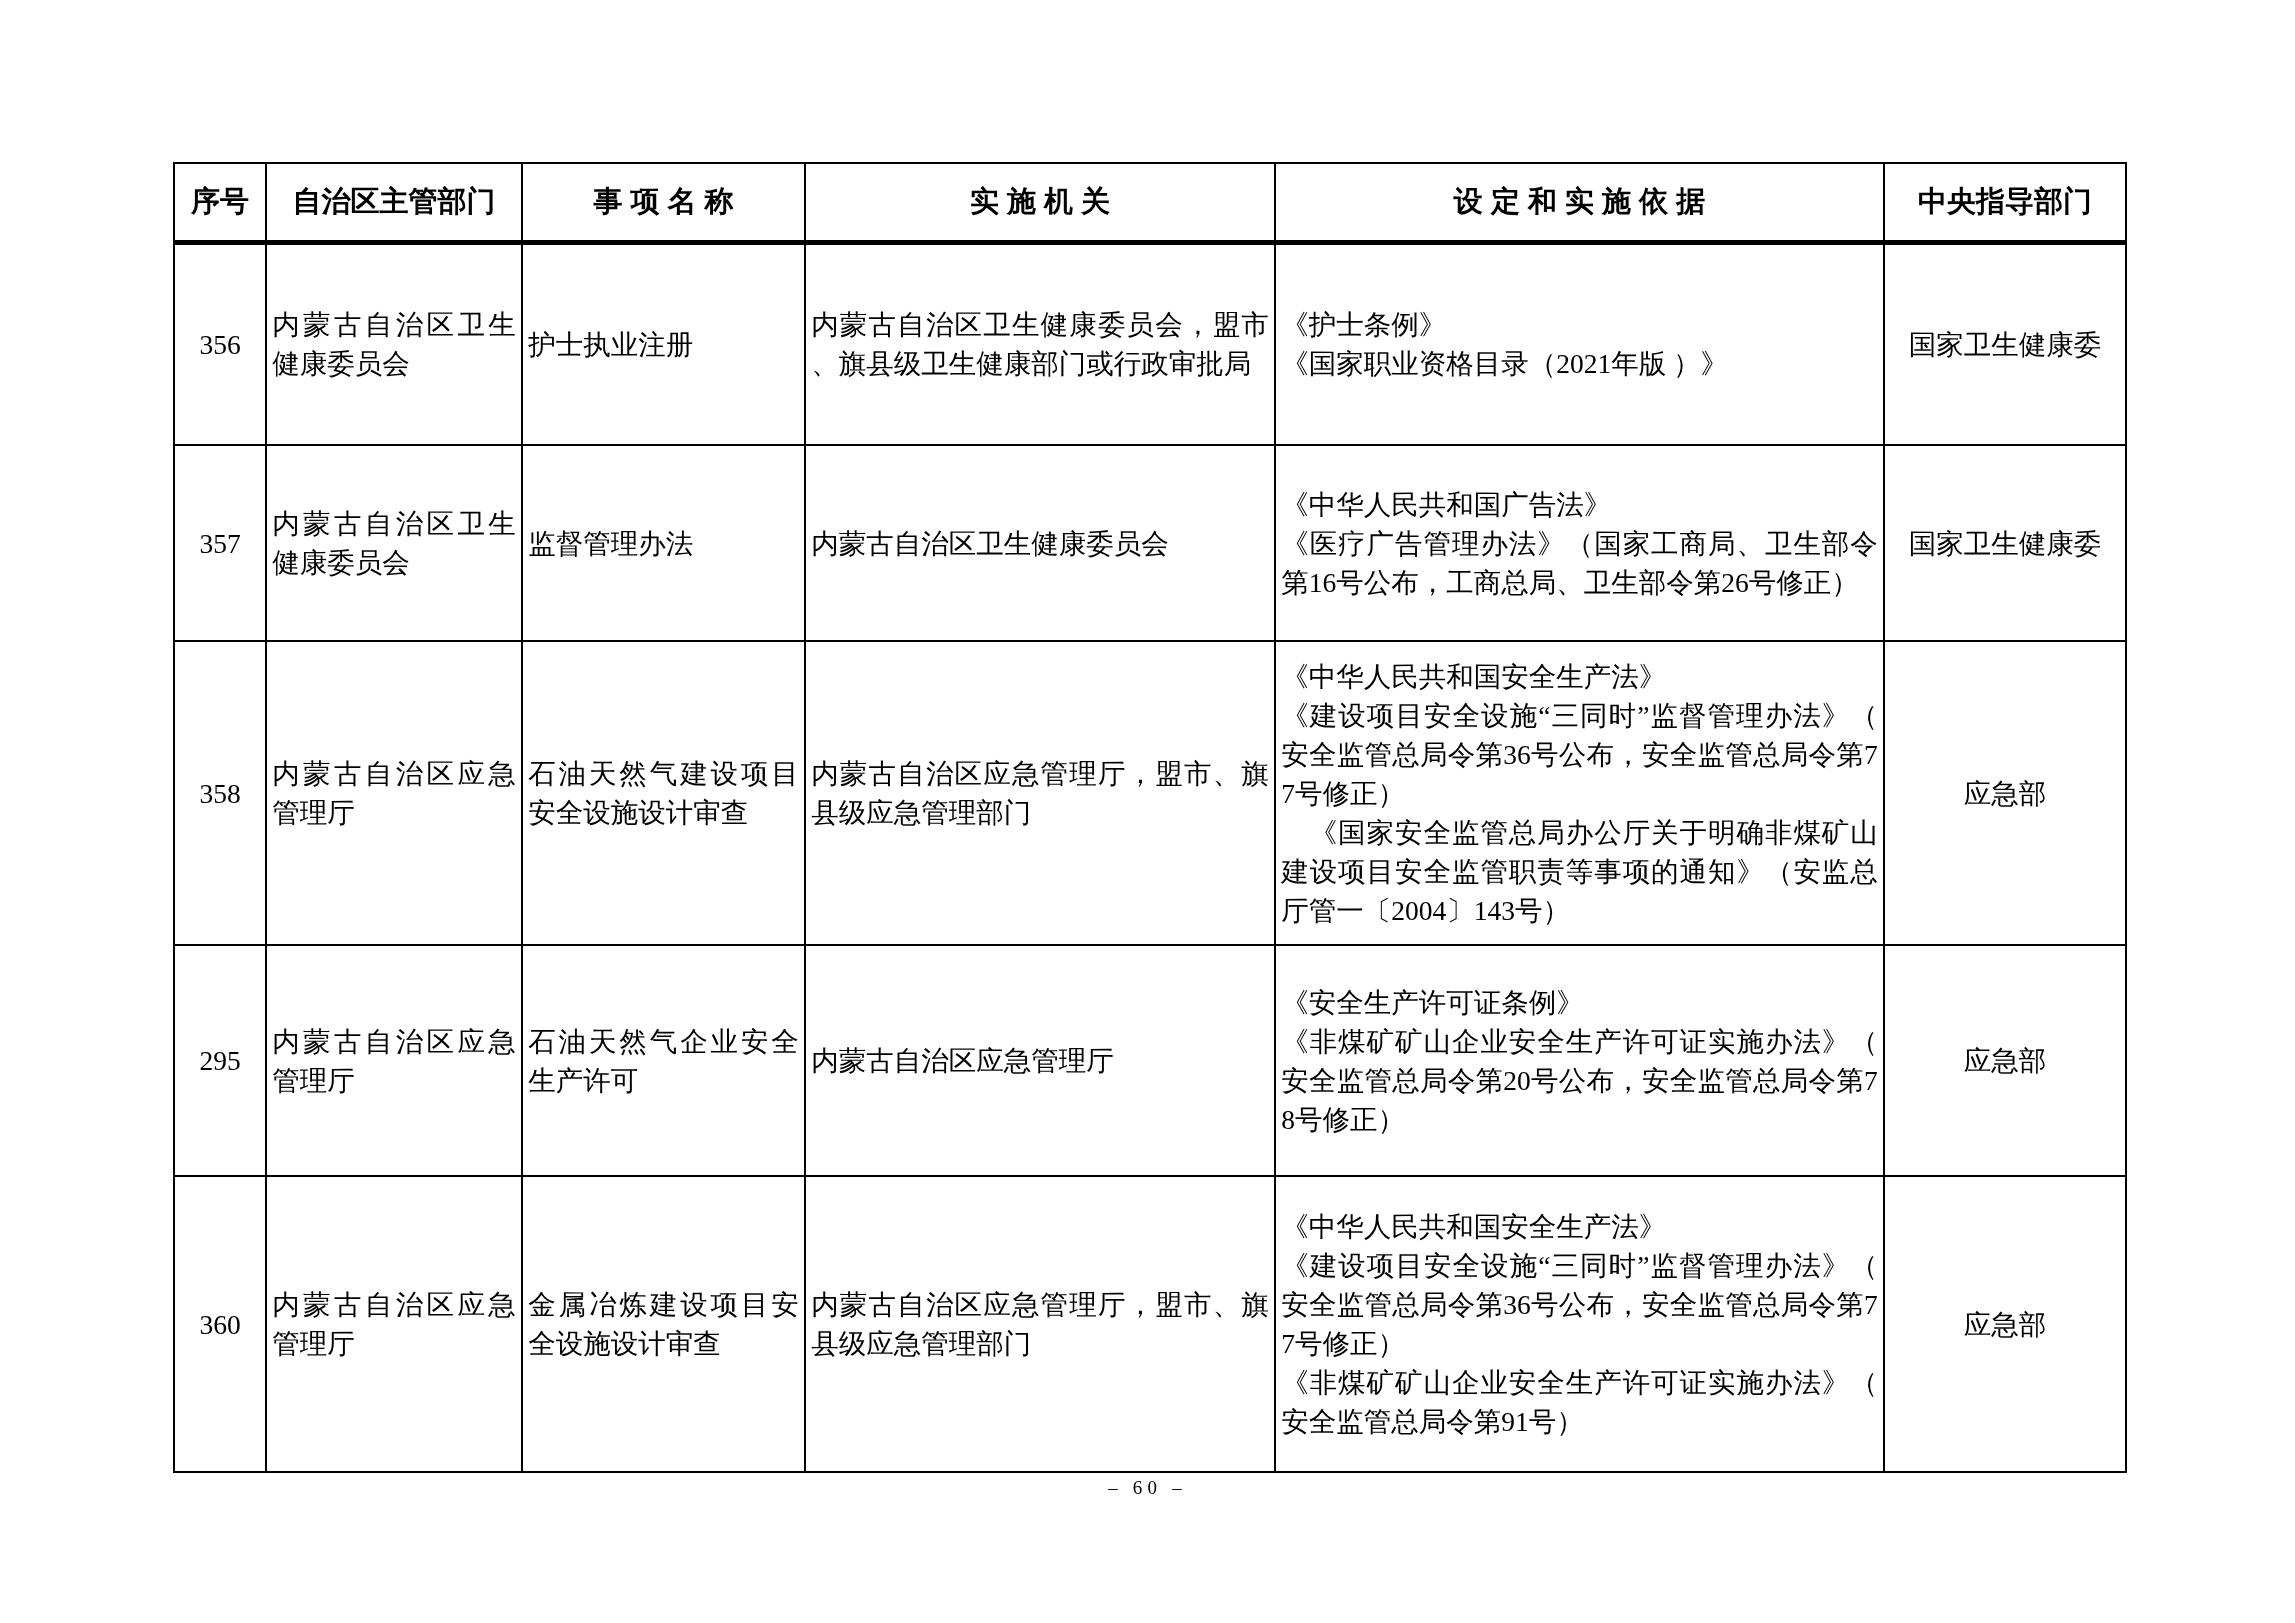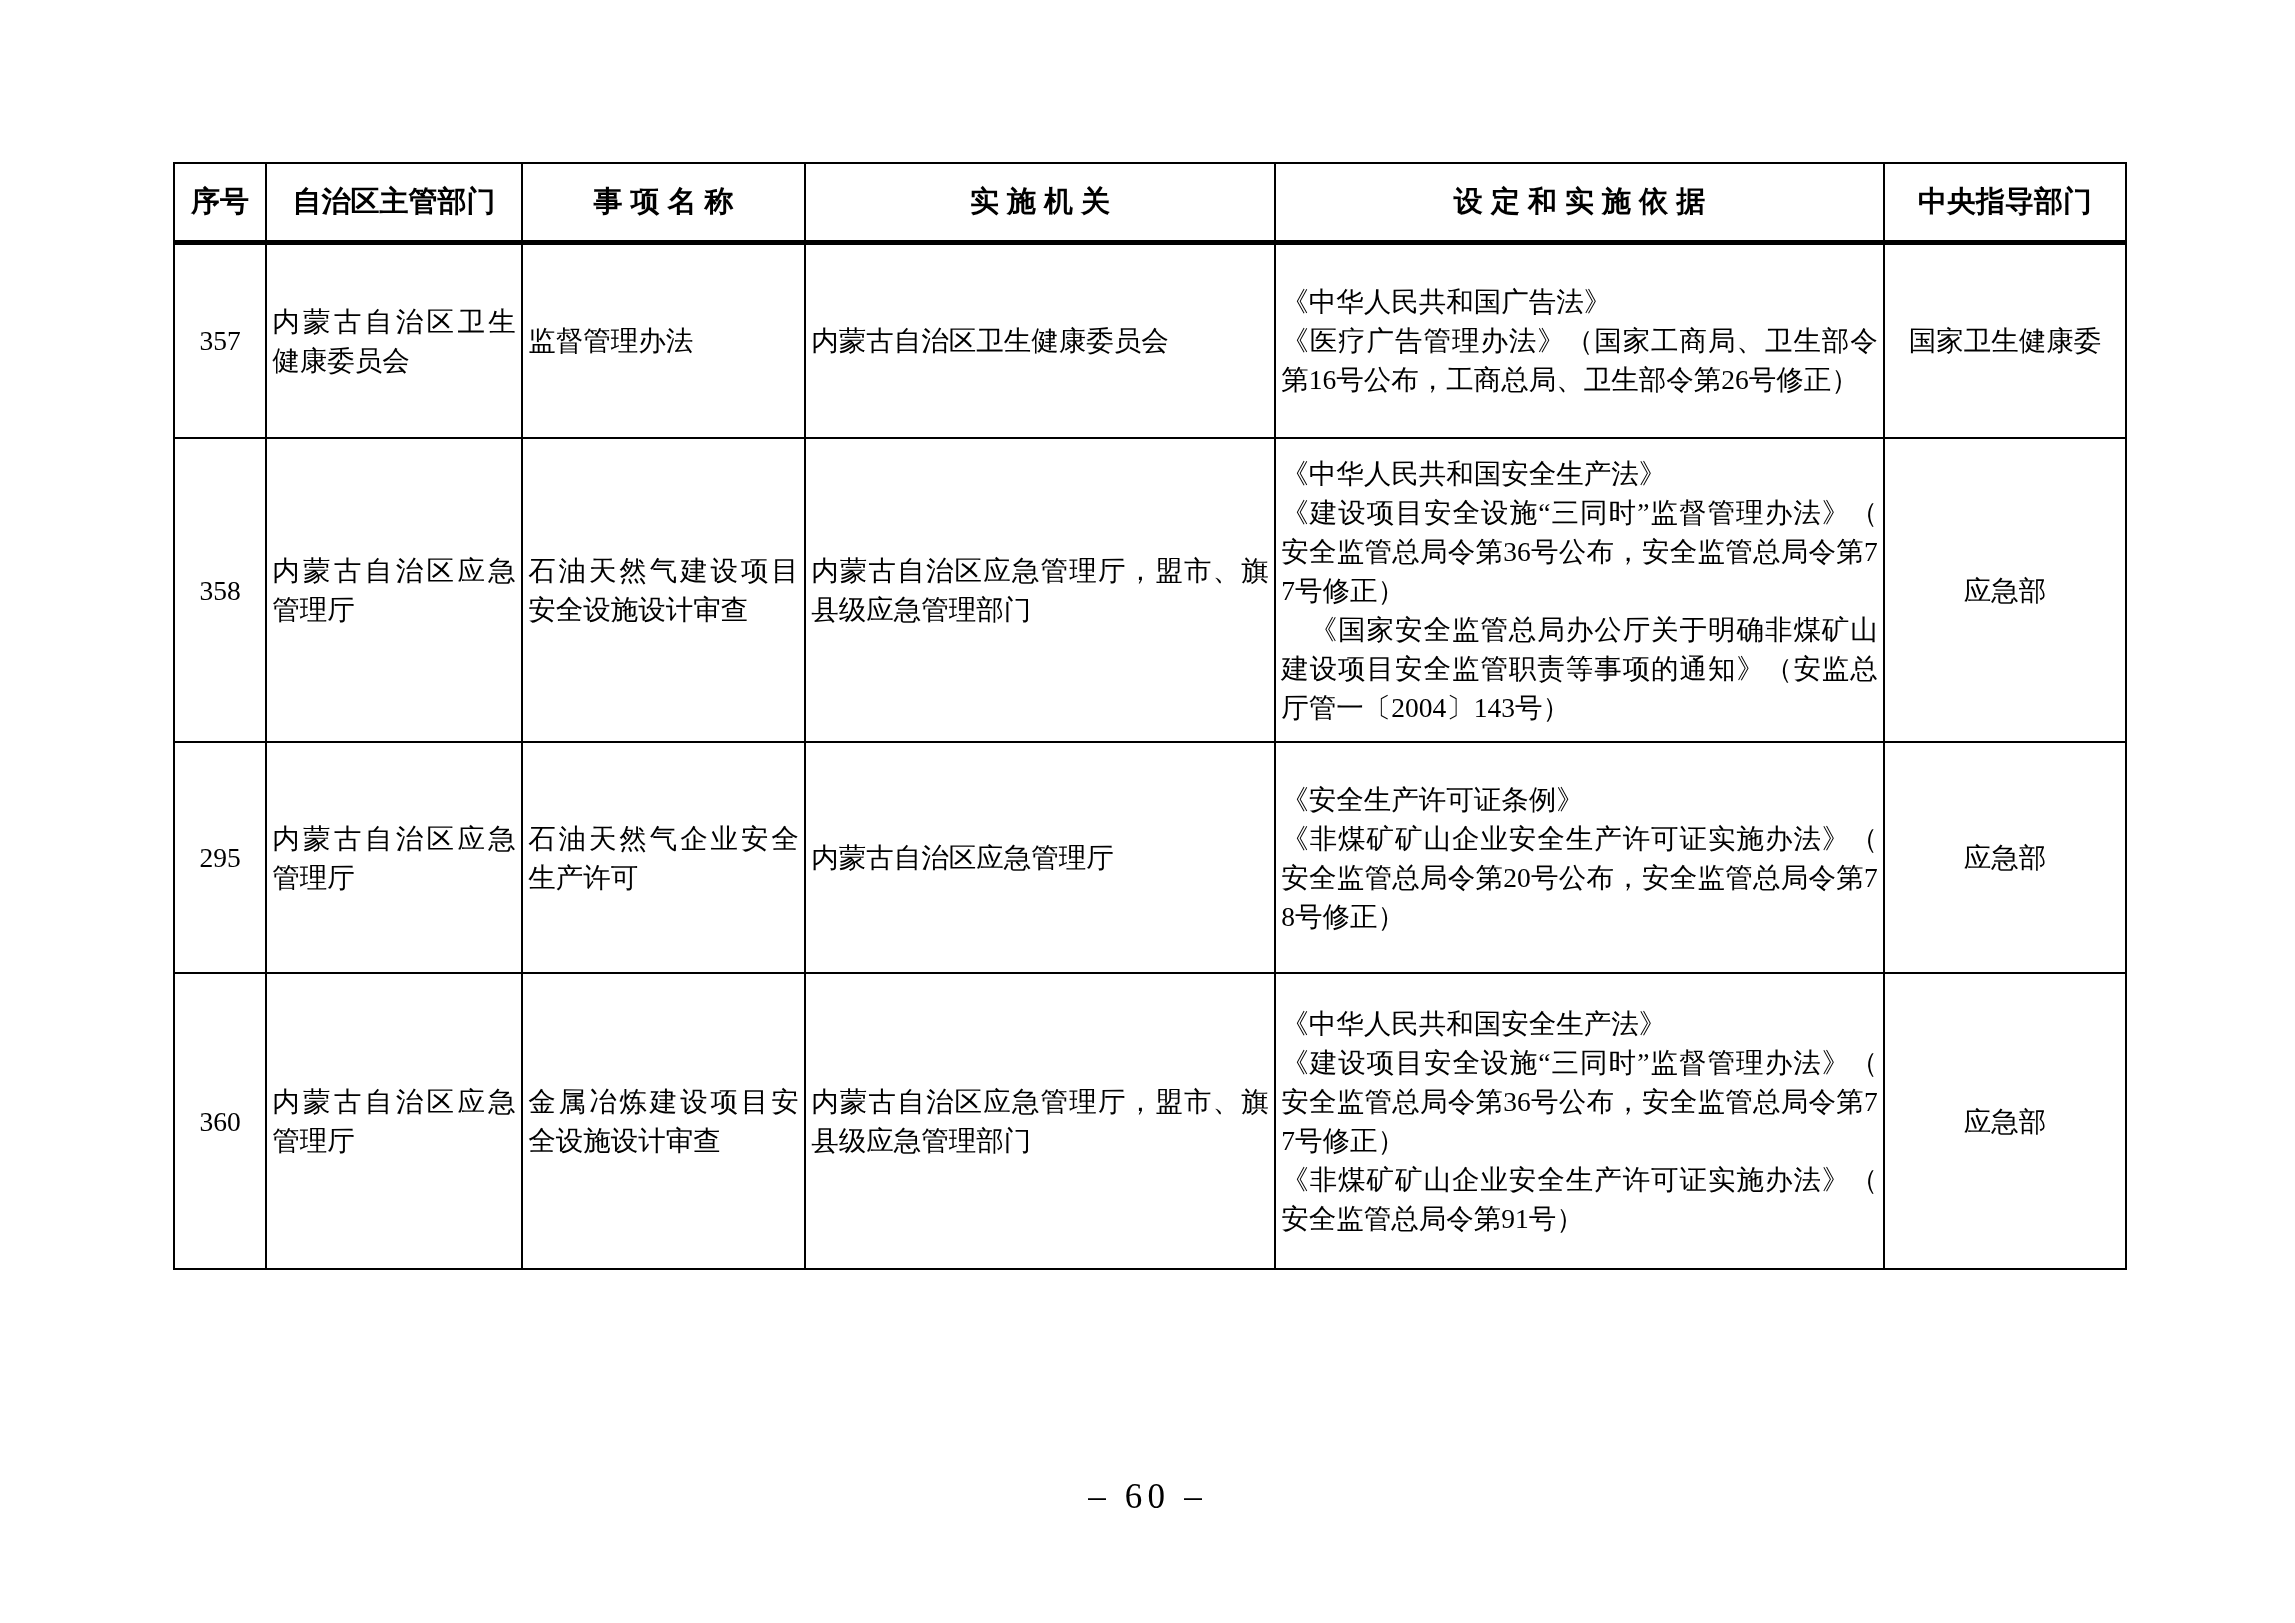--- a/index.html
+++ b/index.html
@@ -49,21 +49,21 @@
     text-align:justify;
     text-justify:inter-character;
     line-break:anywhere;
     word-break:break-all;
   }
   .page-footer{
     position:absolute;
     left:0;top:1477px;
     width:2295px;
     text-align:center;
-    font-size:35px;
+    font-size:19px;
     letter-spacing:5.2px;
   }
 </style>
 </head>
 <body>
 
 <table class="doc-table">
   <colgroup>
     <col style="width:92px">
     <col style="width:256px">
@@ -76,20 +76,31 @@
     <tr>
       <th>序号</th>
       <th>自治区主管部门</th>
       <th>事 项 名 称</th>
       <th>实 施 机 关</th>
       <th>设 定 和 实 施 依 据</th>
       <th>中央指导部门</th>
     </tr>
   </thead>
   <tbody>
+    <tr style="height:203px;">
+      <td class="no-cell cell-center">356</td>
+      <td class="cell-just">内蒙古自治区卫生健康委员会</td>
+      <td class="cell-just">护士执业注册</td>
+      <td class="cell-just">内蒙古自治区卫生健康委员会，盟市、旗县级卫生健康部门或行政审批局</td>
+      <td>
+        <div class="basis-line">《护士条例》</div>
+        <div class="basis-line">《国家职业资格目录（2021年版 ）》</div>
+      </td>
+      <td class="cell-center">国家卫生健康委</td>
+    </tr>
     <tr style="height:196px;">
       <td class="no-cell cell-center">357</td>
       <td class="cell-just">内蒙古自治区卫生健康委员会</td>
       <td class="cell-just">监督管理办法</td>
       <td class="cell-just">内蒙古自治区卫生健康委员会</td>
       <td>
         <div class="basis-line">《中华人民共和国广告法》</div>
         <div class="basis-line">《医疗广告管理办法》（国家工商局、卫生部令第16号公布，工商总局、卫生部令第26号修正）</div>
       </td>
       <td class="cell-center">国家卫生健康委</td>

